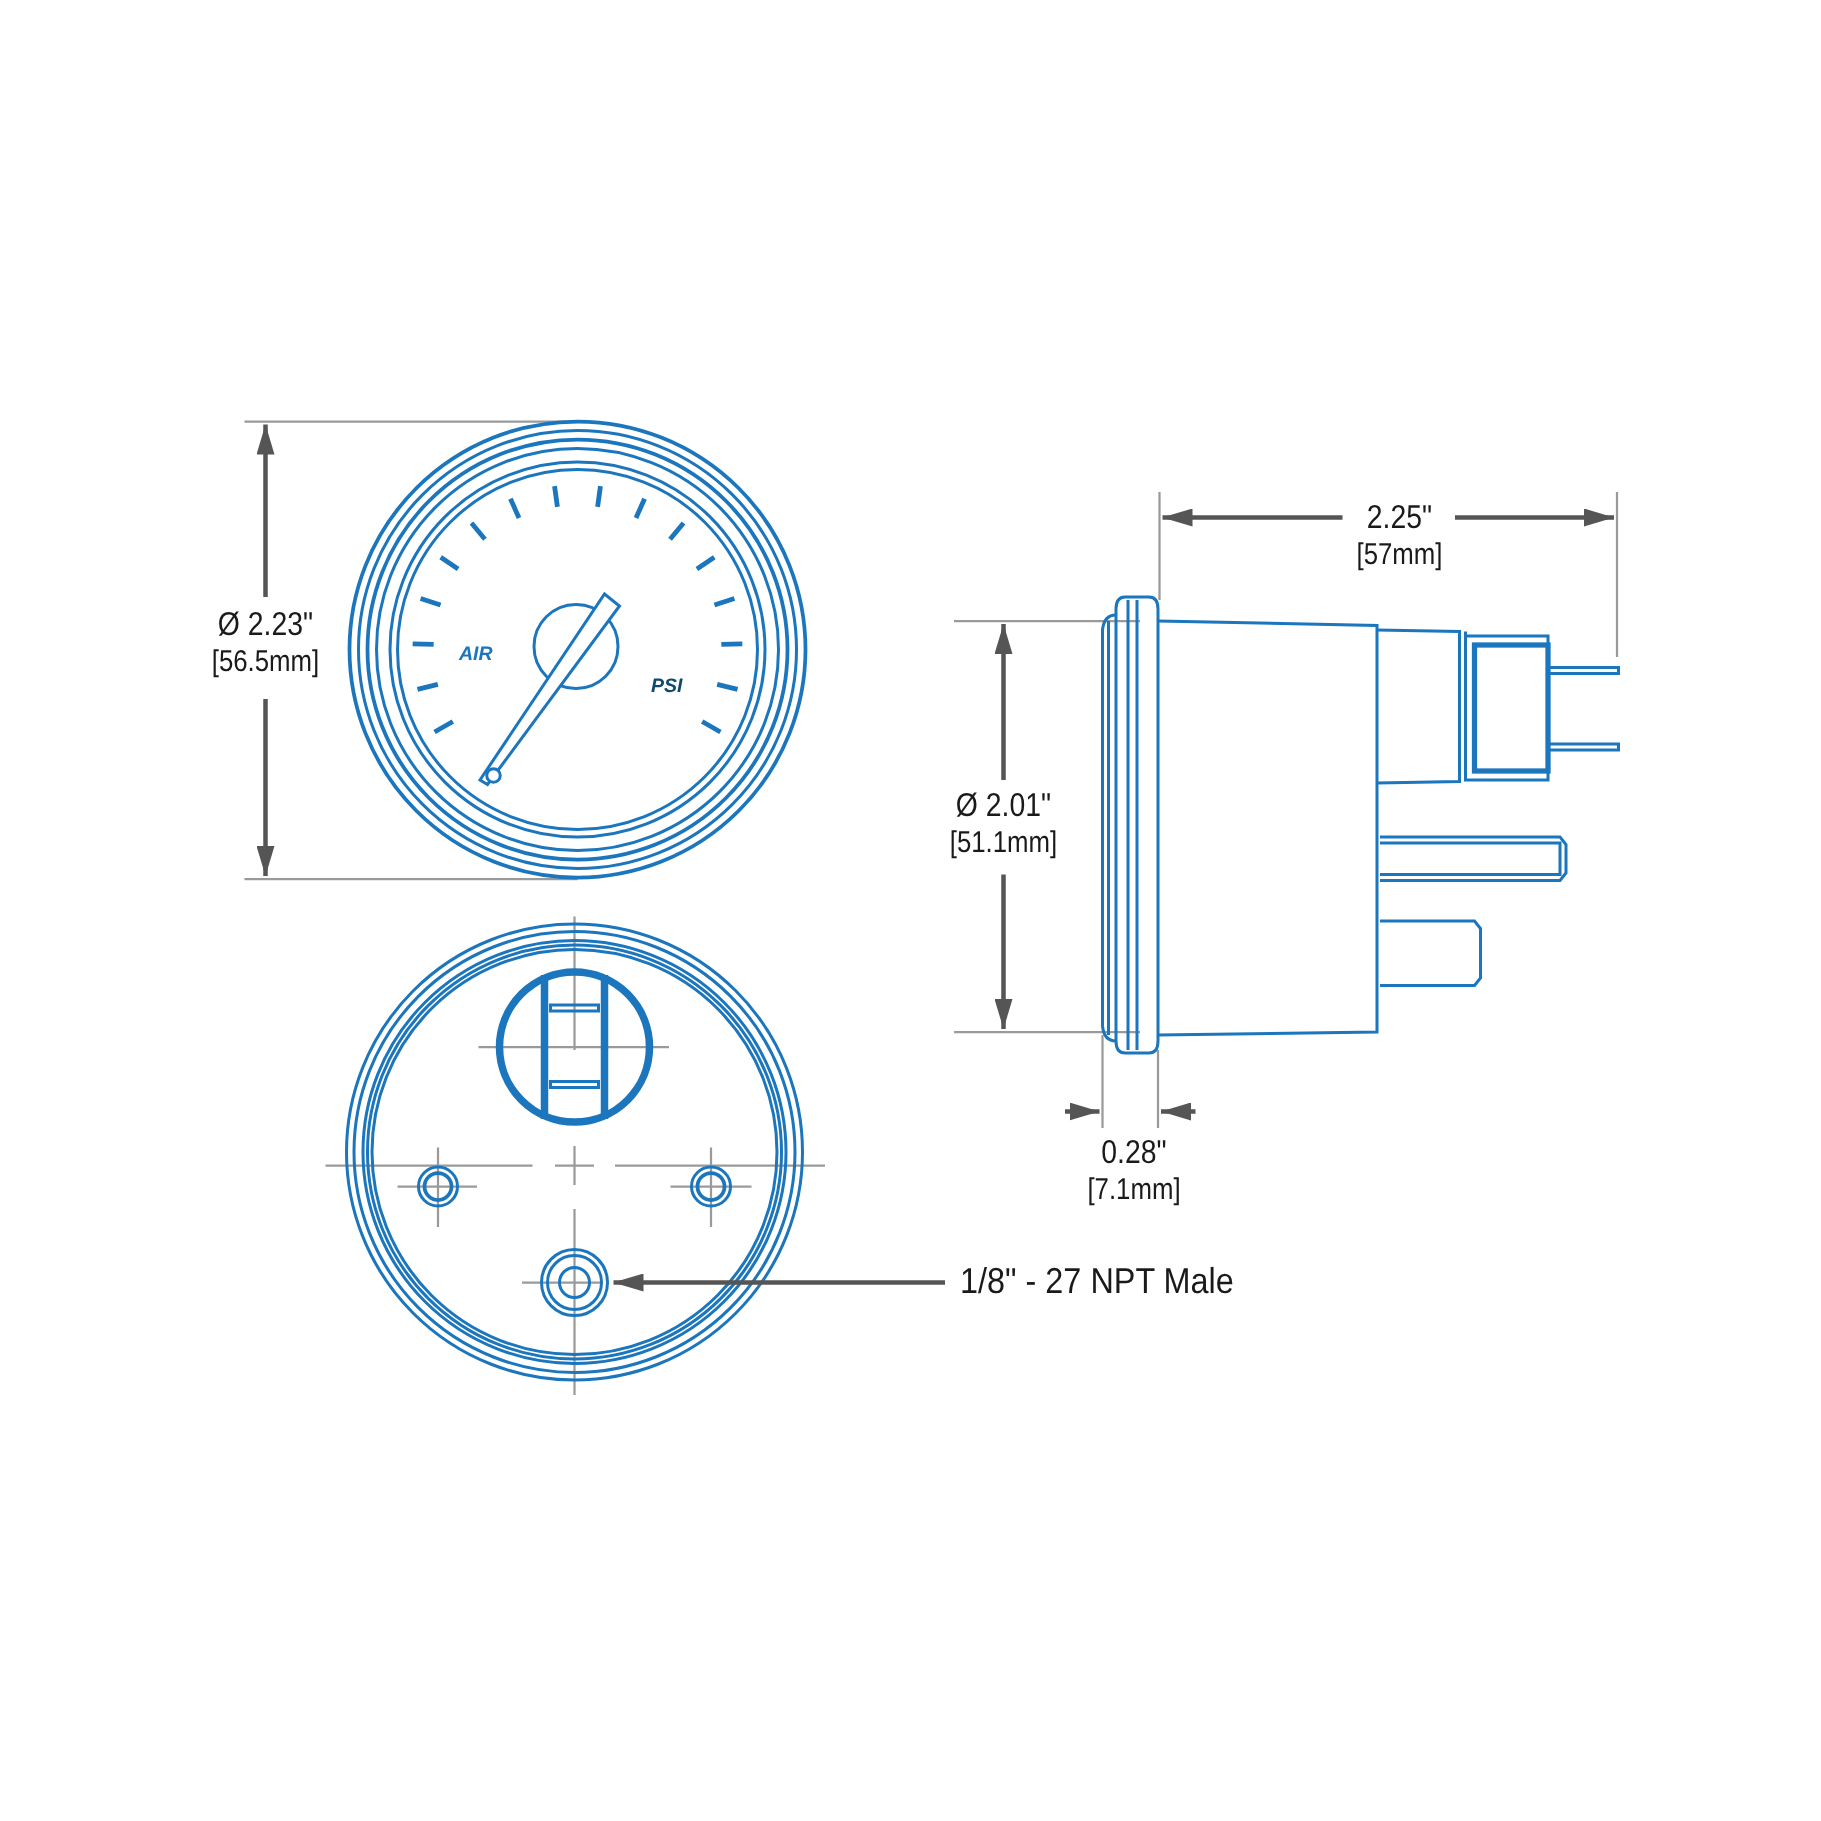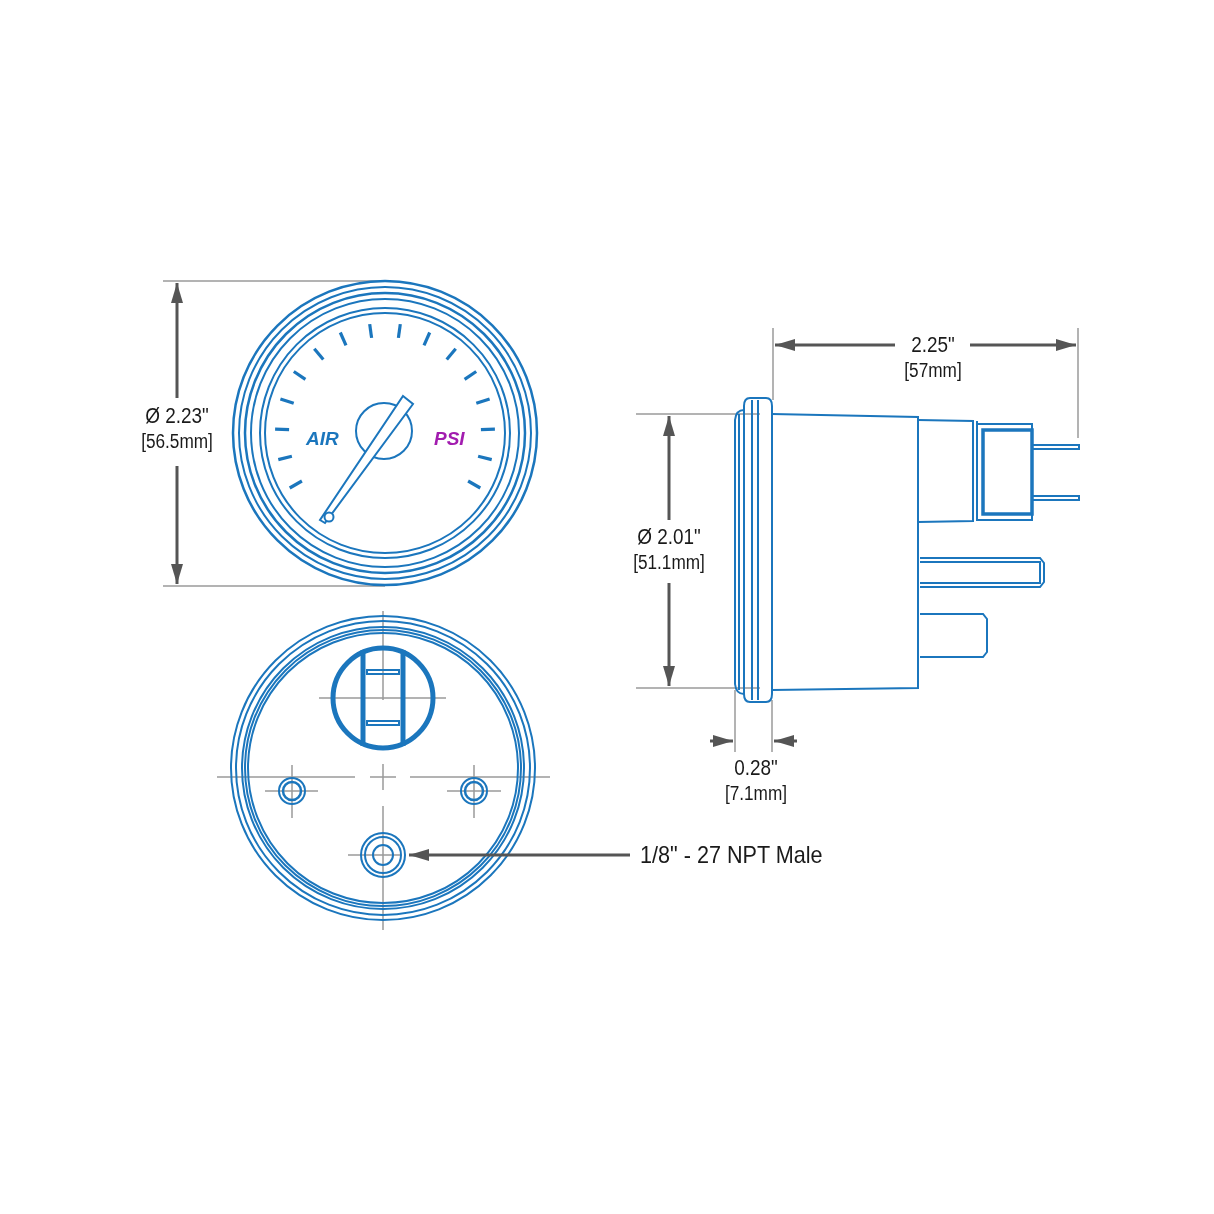--- a/index.html
+++ b/index.html
@@ -14,21 +14,21 @@
       line-height: 1;
     }
     .dim-in { font-size: 22px; transform: scaleX(0.86); transform-origin: center; }
     .dim-mm { font-size: 20px; transform: scaleX(0.86); transform-origin: center; margin-top: 4px; }
     .callout { font-size: 24px; transform: scaleX(0.9); transform-origin: left center; }
     .dial-text {
       position: absolute;
       font-family: "Liberation Sans", sans-serif;
       font-weight: bold;
       font-style: italic;
-      font-size: 19px;
+      font-size: 13px;
       line-height: 1;
     }
   </style>
 </head>
 <body>
 
 <svg id="canvas" viewBox="0 0 1214 1214" xmlns="http://www.w3.org/2000/svg">
   <defs>
     <marker id="arrowEnd" viewBox="0 0 20 12" refX="20" refY="6" markerWidth="20" markerHeight="12" markerUnits="userSpaceOnUse" orient="auto">
       <path d="M0,0 L20,6 L0,12 Z" fill="#555555"></path>
@@ -178,21 +178,21 @@
       <rect x="1032" y="496" width="47" height="4"></rect>
     </g>
 
     <path d="M920,558 L1040,558 L1044,563 L1044,582 L1040,587 L920,587 M920,562 L1040,562 L1040,583 L920,583" fill="none" stroke="#1b76bd" stroke-width="2"></path>
 
     <path d="M920,614 L983,614 L987,619 L987,652 L983,657 L920,657" fill="none" stroke="#1b76bd" stroke-width="2"></path>
   </g>
 </svg>
 
 <div class="dial-text" style="left:306px; top:429px; color:#1b76bd;">AIR</div>
-<div class="dial-text" style="left:434px; top:429px; color:#a21caf;">PSI</div>
+<div class="dial-text" style="left:434px; top:450px; color:#0c4a6e;">PSI</div>
 
 <div class="label" style="left:115px; top:405px; width:124px;">
   <div class="dim-in">Ø 2.23"</div>
   <div class="dim-mm">[56.5mm]</div>
 </div>
 
 <div class="label" style="left:890px; top:334px; width:86px;">
   <div class="dim-in">2.25"</div>
   <div class="dim-mm">[57mm]</div>
 </div>

